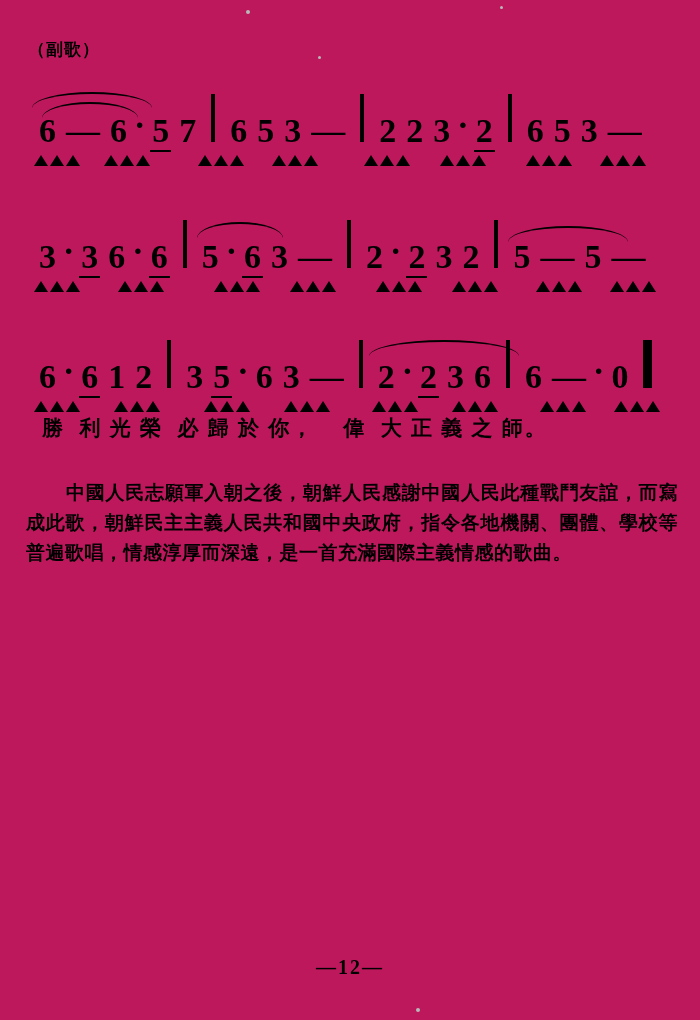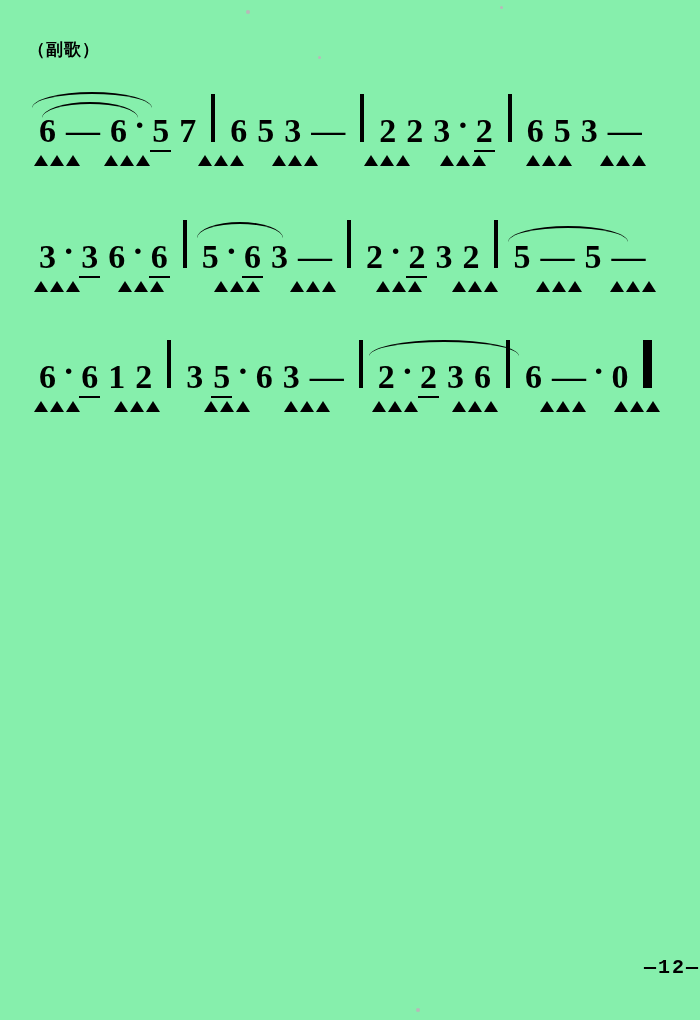--- a/index.html
+++ b/index.html
@@ -12,21 +12,21 @@
     height: 1020px;
     position: relative;
     font-family: "Liberation Serif", "DejaVu Serif", serif;
     color: #000000;
     overflow: hidden;
   }
 
   .page {
     position: absolute;
     inset: 0;
-    background: #86efac;
+    background: #be185d;
   }
 
   
   .section-label {
     position: absolute;
     left: 28px;
     top: 38px;
     font-size: 17px;
     font-weight: bold;
     letter-spacing: 1px;
@@ -157,25 +157,24 @@
     letter-spacing: 0.5px;
     text-align: justify;
   }
 
   
   .page-number {
     position: absolute;
     left: 0;
     right: 0;
     top: 956px;
-    text-align: right;
+    text-align: center;
     font-size: 20px;
     font-weight: bold;
     letter-spacing: 2px;
-    font-family: Liberation Mono, monospace;
   }
 
   
   .speck {
     position: absolute;
     background: #b9b9b9;
     border-radius: 50%;
   }
 </style>
 </head>
@@ -452,17 +451,19 @@
         <div class="tri"></div>
       </div>
       <div class="acc-group" style="left:586px;">
         <div class="tri"></div>
         <div class="tri"></div>
         <div class="tri"></div>
       </div>
     </div>
   </div>
 
-
+  <div class="lyrics lyrics-3">勝  利 光 榮  必 歸 於 你，    偉  大 正 義 之 師。</div>
+
+  <div class="prose">中國人民志願軍入朝之後，朝鮮人民感謝中國人民此種戰鬥友誼，而寫成此歌，朝鮮民主主義人民共和國中央政府，指令各地機關、團體、學校等普遍歌唱，情感淳厚而深遠，是一首充滿國際主義情感的歌曲。</div>
 
   <div class="page-number">—12—</div>
 
 </div>
 
 </body></html>

